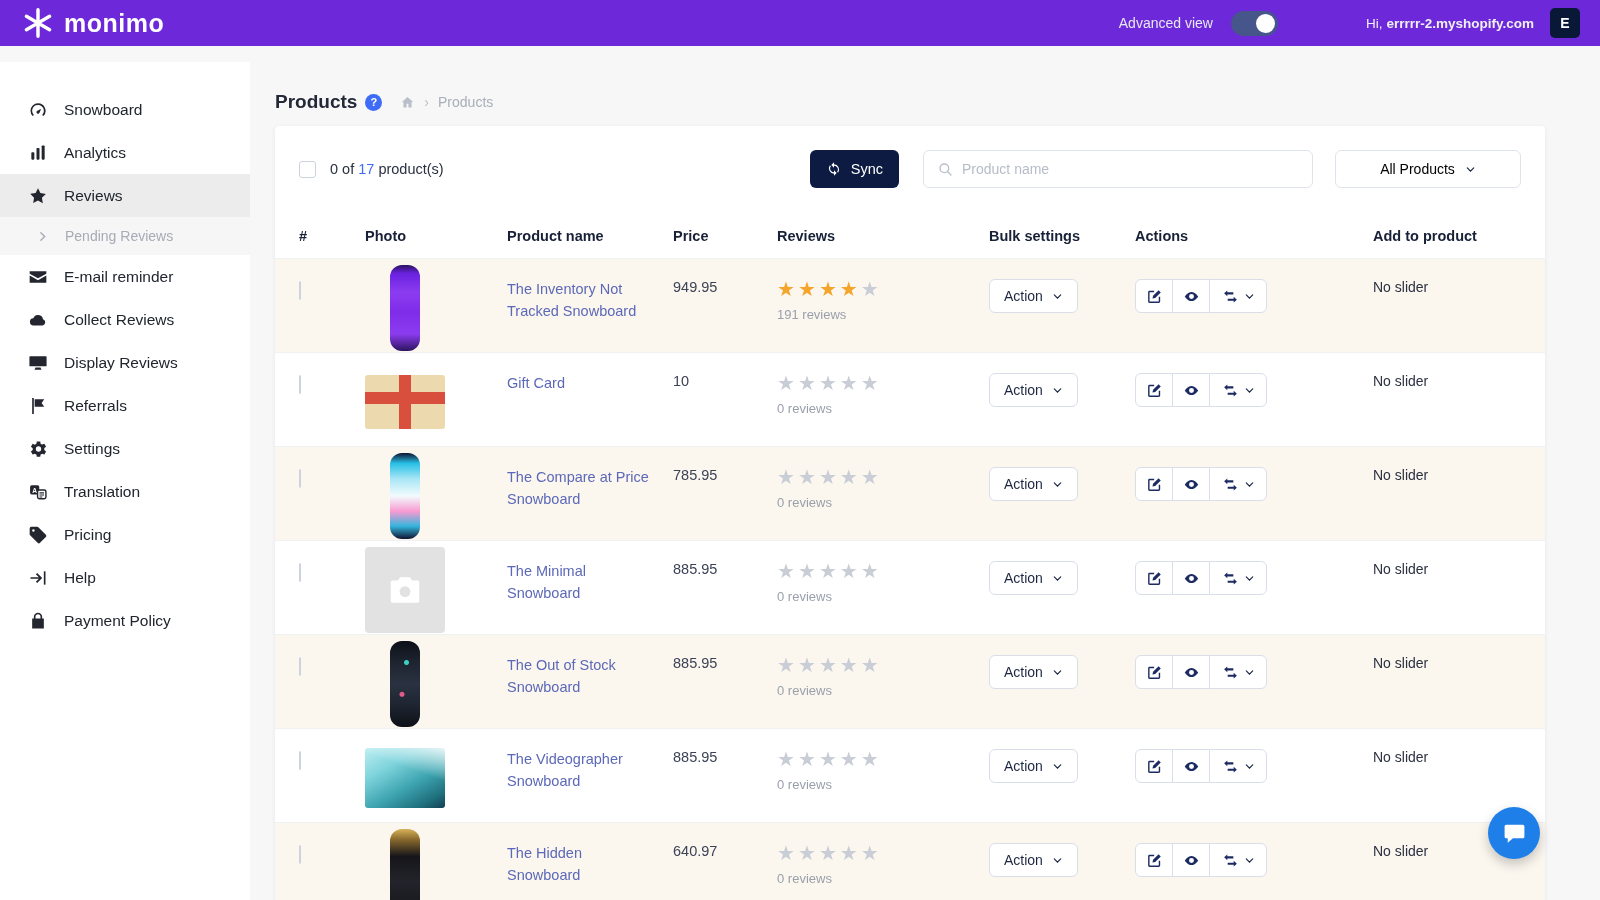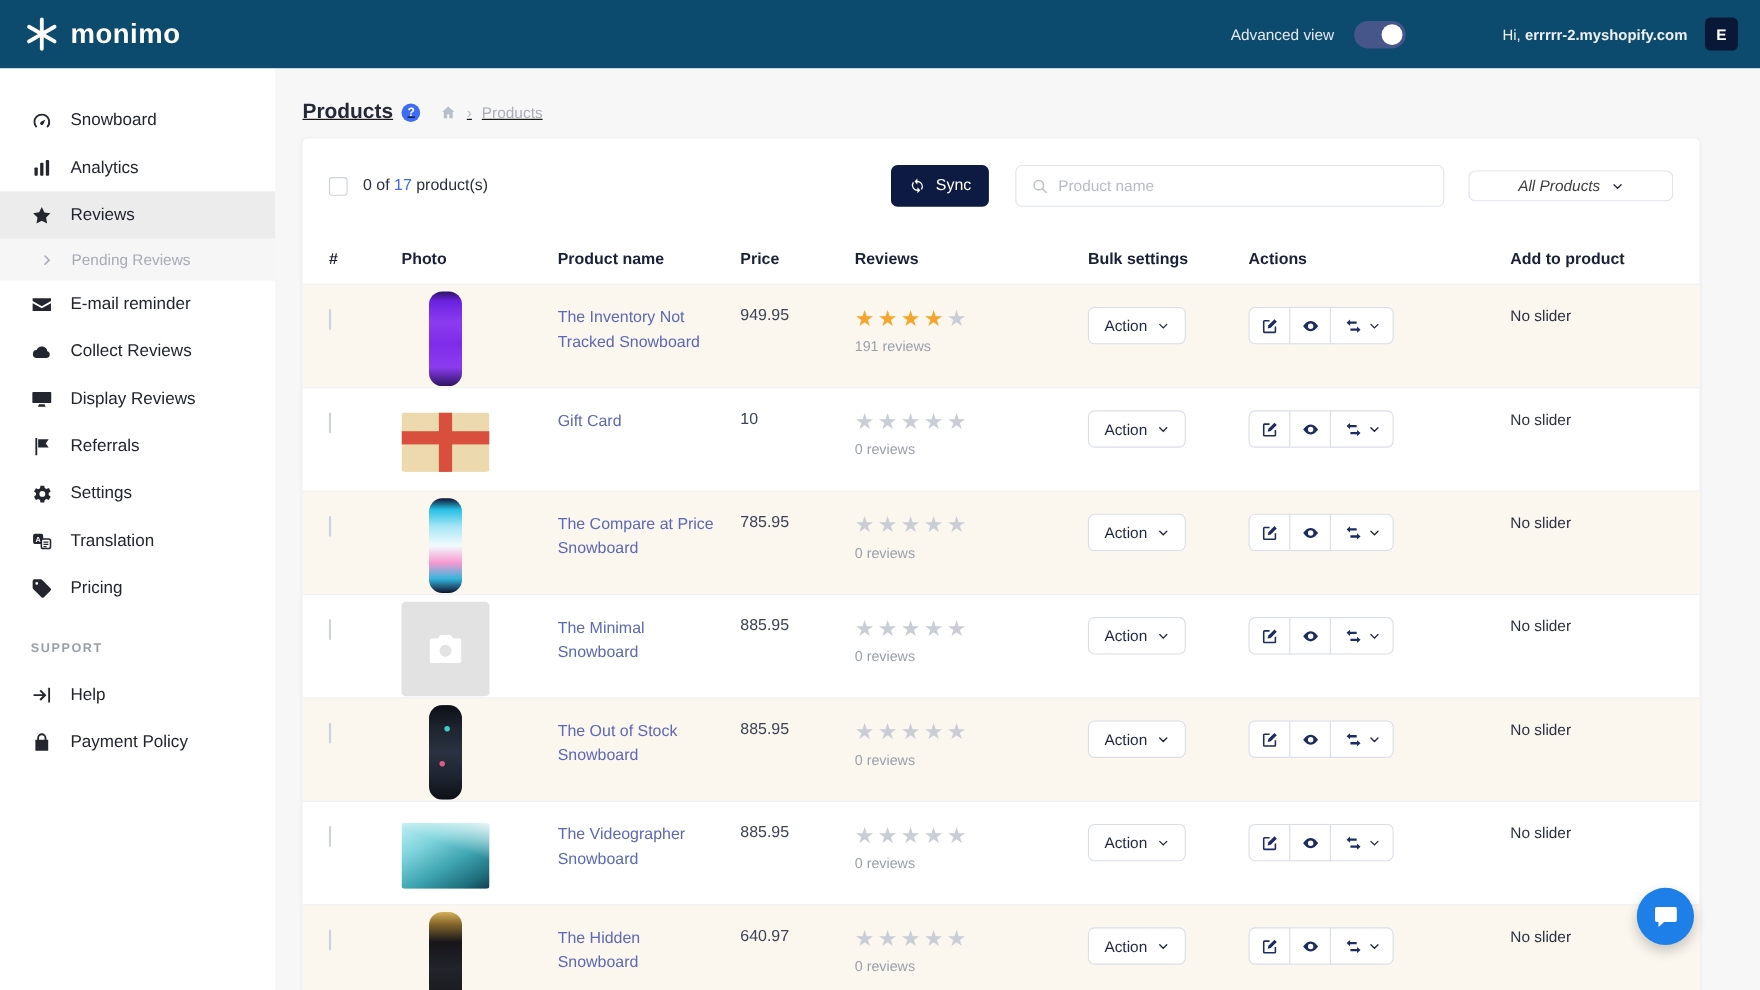--- a/index.html
+++ b/index.html
@@ -1,20 +1,20 @@
 <!DOCTYPE html>
 <html><head>
 <meta charset="utf-8">
 <style>
   * { margin:0; padding:0; box-sizing:border-box; }
   html,body { width:1600px; height:900px; overflow:hidden; }
   body { font-family:"Liberation Sans", sans-serif; background:#f7f7f8; position:relative; }
 
   
-  .topbar { position:absolute; top:0; left:0; width:1600px; height:62px; background:#0c4a6e; display:flex; align-items:center; z-index:20; }
+  .topbar { position:absolute; top:0; left:0; width:1600px; height:46px; background:#6d28d9; display:flex; align-items:center; z-index:20; }
   .brand { width:250px; display:flex; align-items:center; gap:10px; padding-left:22px; }
   .brand-mark { width:32px; height:32px; display:inline-flex; }
   .brand-name { color:#fff; font-size:25px; font-weight:700; letter-spacing:.5px; }
   .topbar-right { margin-left:auto; display:flex; align-items:center; padding-right:20px; }
   .adv-label { color:#e6e9f2; font-size:14px; }
   .toggle { width:47px; height:25px; border-radius:13px; background:#46558a; position:relative; margin-left:18px; cursor:pointer; }
   .toggle-knob { position:absolute; right:3px; top:3px; width:19px; height:19px; border-radius:50%; background:#fff; }
   .greeting { color:#eef0f6; font-size:13.5px; margin-left:88px; }
   .greeting b { font-weight:700; margin-left:4px; }
   .avatar { width:30px; height:30px; border-radius:5px; background:#0a1838; color:#fff; display:flex; align-items:center; justify-content:center; font-weight:700; font-size:14px; margin-left:16px; cursor:pointer; }
@@ -23,21 +23,21 @@
   .sidebar { position:absolute; top:62px; left:0; bottom:0; width:250px; background:#fff; padding-top:26px; z-index:10; }
   .nav-item { display:flex; align-items:center; gap:16px; height:43px; padding:0 28px; font-size:15.5px; color:#21252e; cursor:pointer; }
   .nav-icon { width:20px; height:20px; color:#23262f; flex:none; display:inline-flex; }
   .nav-item.active { background:#ececec; }
   .nav-item.sub { height:38px; font-size:14px; color:#a6abb5; padding-left:36px; background:#f6f6f6; }
   .nav-item.sub .nav-icon { width:13px; height:13px; color:#a6abb5; }
   .support-header { padding:28px 28px 14px; font-size:11.5px; letter-spacing:1.4px; color:#9aa0ab; font-weight:700; }
 
   
   .main { position:absolute; top:62px; left:250px; right:0; bottom:0; background:#f7f7f8; overflow:hidden; }
-  .page-head { display:flex; align-items:center; padding:29px 0 13px 25px;text-decoration:underline; }
+  .page-head { display:flex; align-items:center; padding:29px 0 13px 25px; }
   .page-title { font-size:19px; font-weight:700; color:#242938; }
   .help-badge { width:17px; height:17px; border-radius:50%; background:#3f6cf7; color:#fff; font-size:11px; font-weight:700; display:flex; align-items:center; justify-content:center; margin-left:8px; cursor:pointer; }
   .crumb { display:flex; align-items:center; gap:9px; margin-left:18px; color:#a9aeb8; font-size:14px; }
   .home-icon { width:15px; height:15px; color:#b9bfc9; display:inline-flex; cursor:pointer; }
   .crumb-sep { color:#b9bfc9; }
   .crumb-cur { cursor:pointer; }
 
   .card { margin-left:25px; width:1270px; height:1100px; background:#fff; border-radius:4px; box-shadow:0 1px 4px rgba(20,30,60,.07); padding-top:24px; }
 
   
@@ -45,21 +45,21 @@
   .sel { display:flex; align-items:center; gap:14px; }
   .checkbox { width:17px; height:17px; border:1.5px solid #ccd2de; border-radius:3px; background:#fff; cursor:pointer; flex:none; }
   .sel-text { font-size:14.5px; color:#2a3040; }
   .sel-total { color:#3f6cf7; }
   .sync-btn { margin-left:auto; display:inline-flex; align-items:center; gap:9px; background:#0d1b42; color:#fff; height:38px; padding:15px 16px; border-radius:6px; border:none; font-size:14.5px; cursor:pointer; font-family:inherit; }
   .sync-icon { width:16px; height:16px; color:#fff; display:inline-flex; }
   .search-box { margin-left:24px; width:390px; height:38px; border:1px solid #dfe3ec; border-radius:6px; display:flex; align-items:center; padding:0 13px; gap:9px; background:#fff; }
   .search-icon { width:16px; height:16px; color:#b9bfcb; display:inline-flex; }
   .search-box input { border:none; outline:none; flex:1; font-size:14px; color:#333; font-family:inherit; background:transparent; }
   .search-box input::placeholder { color:#b6bcc8; }
-  .filter { margin-left:22px; width:186px; height:28px; border:1px solid #dfe3ec; border-radius:6px; display:flex; align-items:center; justify-content:center; gap:10px; font-size:14px; color:#404040; background:#fff; cursor:pointer;font-style:italic; }
+  .filter { margin-left:22px; width:186px; height:38px; border:1px solid #dfe3ec; border-radius:6px; display:flex; align-items:center; justify-content:center; gap:10px; font-size:14px; color:#000000; background:#fff; cursor:pointer; }
   .chev-icon { width:11px; height:11px; color:#1d2742; display:inline-flex; }
 
   
   .thead, .trow { display:grid; grid-template-columns:66px 142px 166px 104px 212px 146px 238px 1fr; padding:0 24px; }
   .thead { height:44px; align-items:center; font-size:14.5px; font-weight:700; color:#182138; }
   .trow { height:94px; border-top:1px solid #f0f1f4; align-items:start; }
   .trow.alt { background:#fbf7ef; }
   .cell { padding-top:20px; }
   .cell-check { padding-top:23px; }
   .cell-photo { height:98px; padding-top:0; display:flex; align-items:center; }
@@ -233,21 +233,20 @@
 
   <div class="nav-item">
     <span class="nav-icon">
           <svg viewBox="0 0 24 24" fill="currentColor">
             <path d="M21.4 11.6l-9-9A2 2 0 0 0 11 2H4a2 2 0 0 0-2 2v7c0 .55.22 1.05.59 1.41l9 9a2 2 0 0 0 2.82 0l7-7a2 2 0 0 0 0-2.83zM6.5 8A1.5 1.5 0 1 1 8 6.5 1.5 1.5 0 0 1 6.5 8z"></path>
           </svg>
         </span>
     <span class="nav-label">Pricing</span>
   </div>
 </div>
-  <div class="support-header">SUPPORT</div>
   <div id="nav-support">
   <div class="nav-item">
     <span class="nav-icon">
           <svg viewBox="0 0 24 24" fill="currentColor">
             <path d="M3 11h10l-3.5-3.5L11 6l6 6-6 6-1.5-1.5L13 13H3z"></path>
             <path d="M19 4h2v16h-2z"></path>
           </svg>
         </span>
     <span class="nav-label">Help</span>
   </div>

